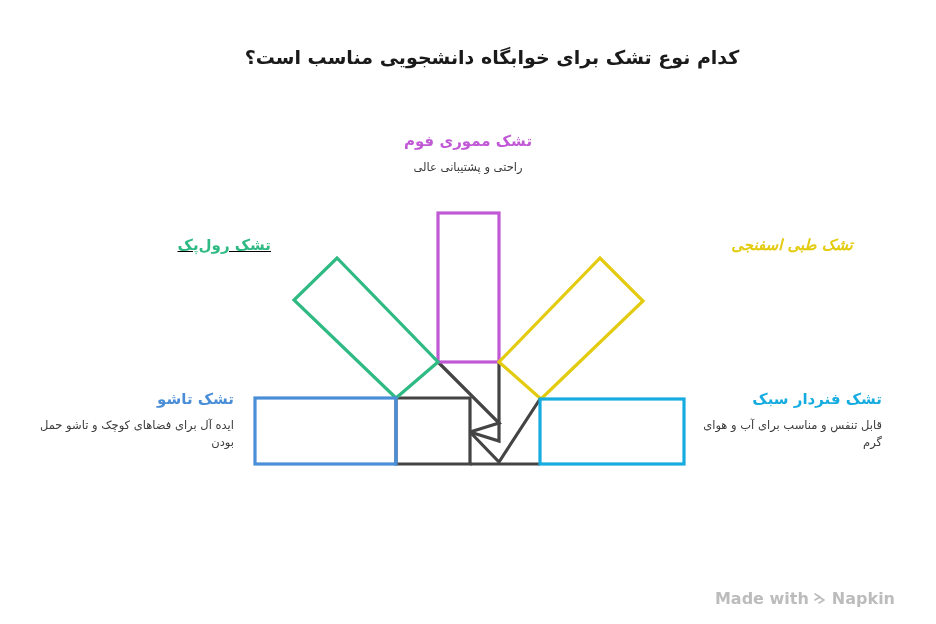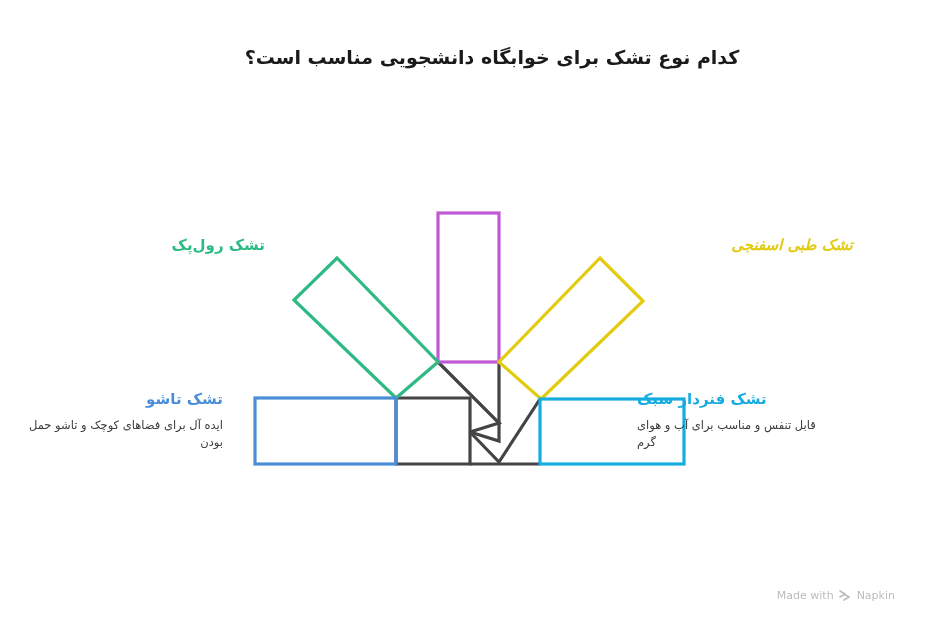--- a/index.html
+++ b/index.html
@@ -64,62 +64,64 @@
   
   #label-memory-foam {
     top: 132px;
     left: 318px;
     width: 300px;
     text-align: center;
   }
   
   #label-roll-pack {
     top: 236px;
-    left: 30px;
+    left: 36px;
     width: 235px;
     text-align: right;
+    text-decoration: underline;
   }
   
   #label-sponge {
     top: 236px;
     left: 672px;
     width: 240px;
     text-align: center;
     font-style: italic;
   }
   
   #label-folding {
     top: 390px;
-    left: 13px;
+    left: 24px;
     width: 210px;
     text-align: right;
   }
   
   #label-spring {
     top: 390px;
-    left: 637px;
+    left: 684px;
     width: 198px;
-    text-align: left;
+    text-align: right;
   }
 
   
   #footer-watermark {
     position: absolute;
     top: 589px;
     left: 745px;
     width: 150px;
     text-align: right;
-    font-size: 11px;
+    font-size: 16px;
     color: #bcbcbc;
     direction: ltr;
     display: flex;
     align-items: center;
     justify-content: flex-end;
     gap: 5px;
     white-space: nowrap;
+    font-weight: bold;
   }
   #napkin-logo-icon { display: inline-block; line-height: 0; }
 </style>
 </head>
 <body>
 
 <div id="canvas">
 
   <div id="page-title">کدام نوع تشک برای خوابگاه دانشجویی مناسب است؟</div>
 
@@ -141,20 +143,24 @@
 
     <polygon points="438,362 396,398 294,300 337,258" fill="none" stroke="#2fba84" stroke-width="3.2"></polygon>
 
     <polygon points="499,362 541,399 643,301 600,258" fill="none" stroke="#e3cb10" stroke-width="3.2"></polygon>
 
     <rect x="255" y="398" width="141" height="66" fill="none" stroke="#4a8ed8" stroke-width="3.2"></rect>
 
     <rect x="540" y="399" width="144" height="65" fill="none" stroke="#16ace0" stroke-width="3.2"></rect>
   </svg>
 
+  <div class="node-label" id="label-memory-foam">
+    <div class="node-title" style="color:#c159d6">تشک مموری فوم</div>
+    <div class="node-desc">راحتی و پشتیبانی عالی</div>
+  </div>
 
   <div class="node-label" id="label-roll-pack">
     <div class="node-title" style="color:#2fba84">تشک رول‌پک</div>
   </div>
 
   <div class="node-label" id="label-sponge">
     <div class="node-title" style="color:#e3cb10">تشک طبی اسفنجی</div>
   </div>
 
   <div class="node-label" id="label-folding">

